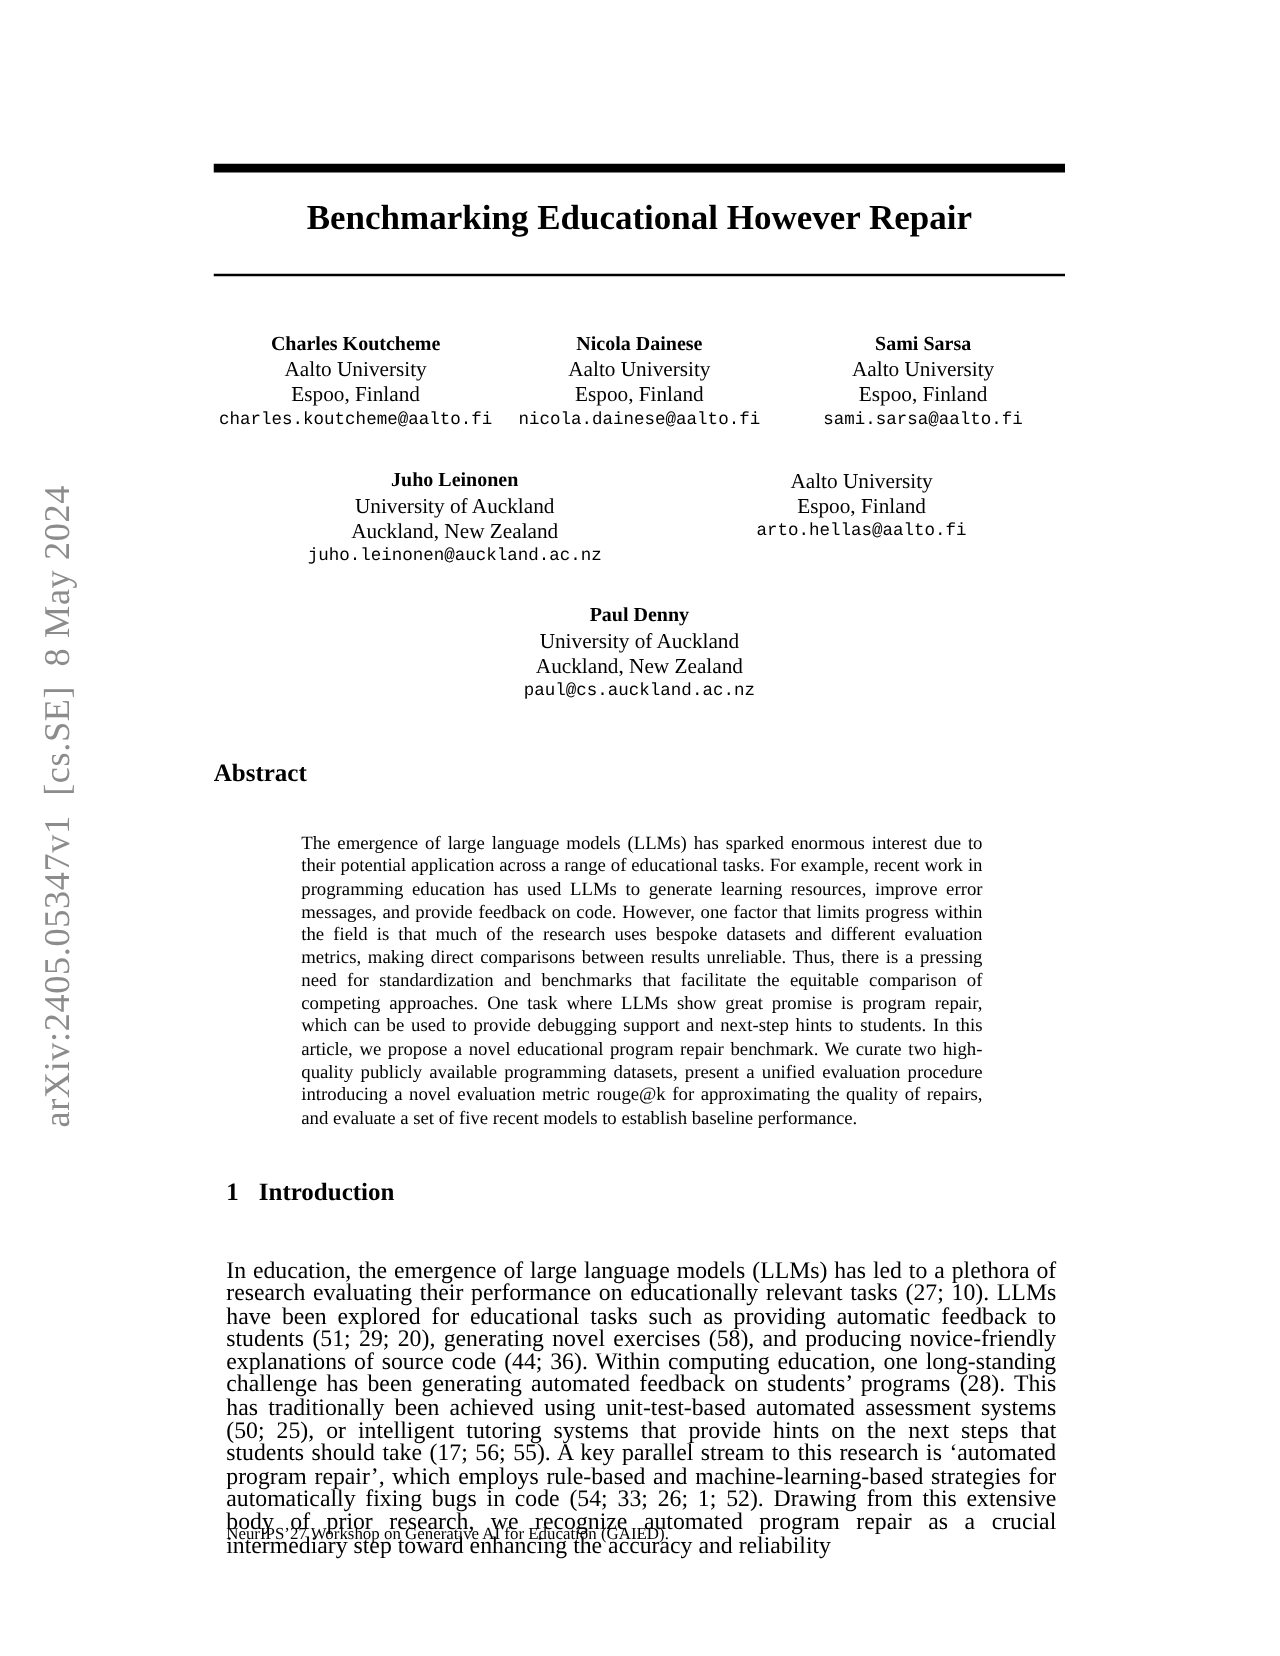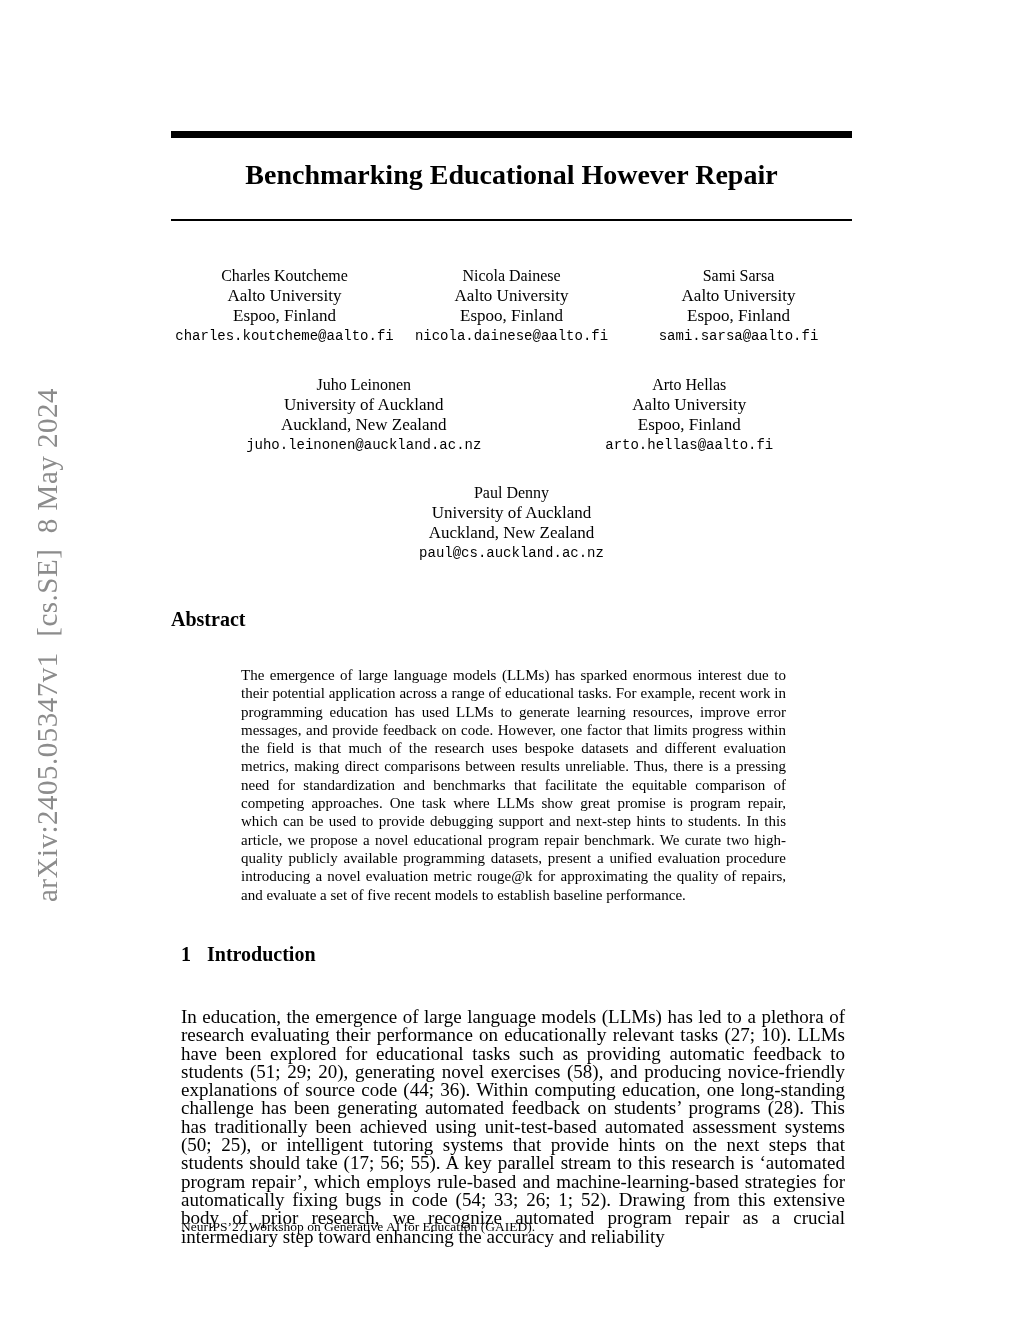--- a/index.html
+++ b/index.html
@@ -68,21 +68,21 @@
   }
   .author-row-1 { top: 266px; }
   .author-row-2 { top: 375px; padding-left: 30px; width: 651px; }
   .author-row-3 { top: 483px; justify-content: center; }
   .author-block {
     flex: 1;
     text-align: center;
   }
   .author-row-3 .author-block { flex: 0 0 auto; min-width: 280px; }
   .author-name {
-    font-weight: normal;
+    font-weight: bold;
     font-size: 16px;
     line-height: 20px;
   }
   .author-line {
     font-size: 17px;
     line-height: 20px;
   }
   .author-email {
     font-family: "Liberation Mono", monospace;
     font-size: 14px;
@@ -171,21 +171,20 @@
   </div>
 
   <div class="author-row author-row-2">
     <div class="author-block">
       <div class="author-name">Juho Leinonen</div>
       <div class="author-line">University of Auckland</div>
       <div class="author-line">Auckland, New Zealand</div>
       <div class="author-email">juho.leinonen@auckland.ac.nz</div>
     </div>
     <div class="author-block">
-      <div class="author-name">Arto Hellas</div>
       <div class="author-line">Aalto University</div>
       <div class="author-line">Espoo, Finland</div>
       <div class="author-email">arto.hellas@aalto.fi</div>
     </div>
   </div>
 
   <div class="author-row author-row-3">
     <div class="author-block">
       <div class="author-name">Paul Denny</div>
       <div class="author-line">University of Auckland</div>

